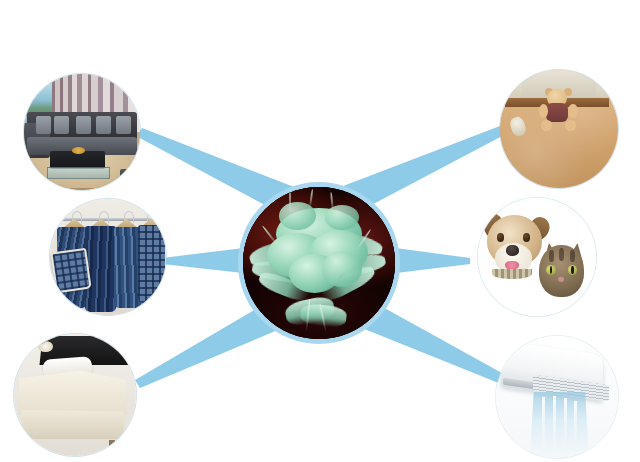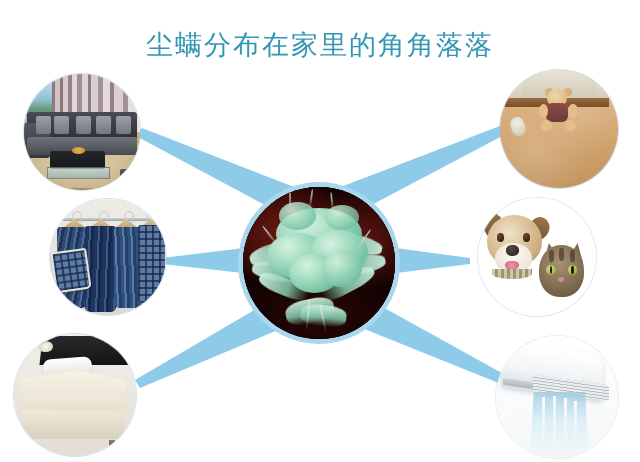--- a/index.html
+++ b/index.html
@@ -236,21 +236,20 @@
     background: linear-gradient(180deg, rgba(150,200,225,.75), rgba(190,225,240,.45) 45%, rgba(255,255,255,0));
     clip-path: polygon(6% 0, 94% 0, 100% 100%, 0 100%); }
   .sc-ac .streak { position:absolute; width:3px;
     background: linear-gradient(180deg, rgba(255,255,255,.95), rgba(255,255,255,0)); }
 </style>
 </head>
 <body>
 
 <div id="stage">
 
-  <div id="title">尘螨分布在家里的角角落落</div>
 
   <svg id="rays" viewBox="0 0 640 462" width="640" height="462" aria-hidden="true">
     <g fill="#8ecbe8">
       <polygon points="278,212 302,190 142,128 136,136"></polygon>
       <polygon points="252,247 252,274 162,264 162,258"></polygon>
       <polygon points="268,302 292,324 140,388 135,380"></polygon>
       <polygon points="362,210 338,188 500,126 506,134"></polygon>
       <polygon points="388,247 388,274 470,264 470,258"></polygon>
       <polygon points="370,300 347,322 506,386 511,378"></polygon>
     </g>

